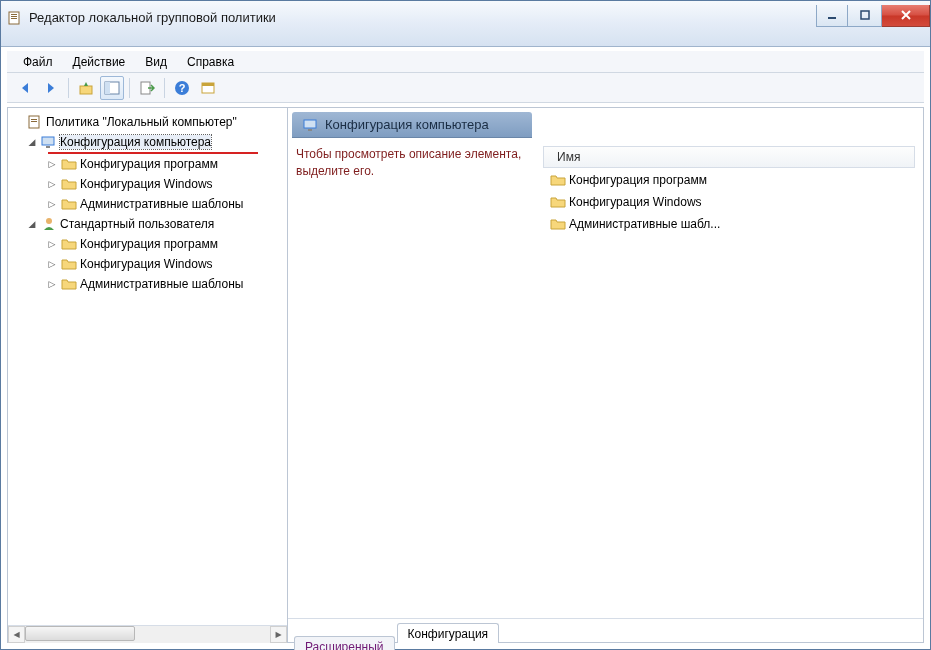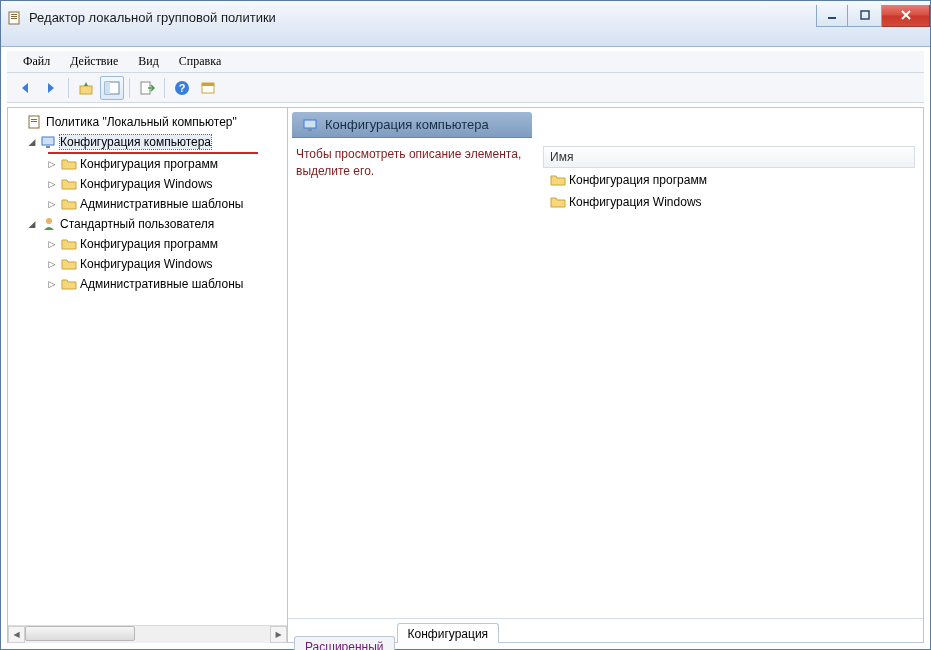--- a/index.html
+++ b/index.html
@@ -50,21 +50,20 @@
     border-color: #9c3a30;
   }
   .menubar {
     height: 22px;
     background: #f4f6fa;
     display: flex;
     align-items: center;
     padding: 0 6px;
     border-bottom: 1px solid #d0d8e2;
     margin: 4px 6px 0 6px;
-    font-family: Liberation Serif, serif;
   }
   .menu-item { padding: 2px 10px; cursor: default; }
   .toolbar {
     height: 30px;
     background: #f4f6fa;
     display: flex;
     align-items: center;
     padding: 0 6px;
     gap: 2px;
     margin: 0 6px;
@@ -136,21 +135,21 @@
     border-top-right-radius: 3px;
   }
   .header-band .node-icon { margin-right: 6px; }
   .detail-body { flex: 1; display: flex; padding: 8px; gap: 12px; min-height:0; }
   .desc-col { width: 235px; color: #7f1d1d; line-height: 1.4; }
   .list-col { flex: 1; }
   .col-header {
     height: 22px; border: 1px solid #d6dde7;
     background: linear-gradient(#fdfdfd,#f0f3f7);
     display: flex; align-items: center;
-    padding-left: 6px;
+    padding-left: 13px;
     color: #333;
   }
   .list-row { display: flex; align-items: center; height: 20px; padding-left: 4px; margin-top: 2px; }
   .tabstrip {
     height: 24px;
     display: flex; align-items: flex-end;
     padding-left: 6px;
     border-top: 1px solid #d6dde7;
   }
   .tab {
@@ -386,20 +385,28 @@
             <span>Конфигурация программ</span>
           </div>
           <div class="list-row">
             <span class="node-icon">
               <svg width="16" height="16">
                   <path d="M1 4 L6 4 L7 6 L15 6 L15 13 L1 13 Z" fill="#f7d77b" stroke="#c9a43a"></path>
                 </svg>
             </span>
             <span>Конфигурация Windows</span>
           </div>
+          <div class="list-row">
+            <span class="node-icon">
+              <svg width="16" height="16">
+                  <path d="M1 4 L6 4 L7 6 L15 6 L15 13 L1 13 Z" fill="#f7d77b" stroke="#c9a43a"></path>
+                </svg>
+            </span>
+            <span>Административные шабл...</span>
+          </div>
         </div>
       </div>
 
       <div class="tabstrip">
         <div class="tab inactive">Расширенный</div>
         <div class="tab">Конфигурация</div>
       </div>
     </div>
 
   </div>

